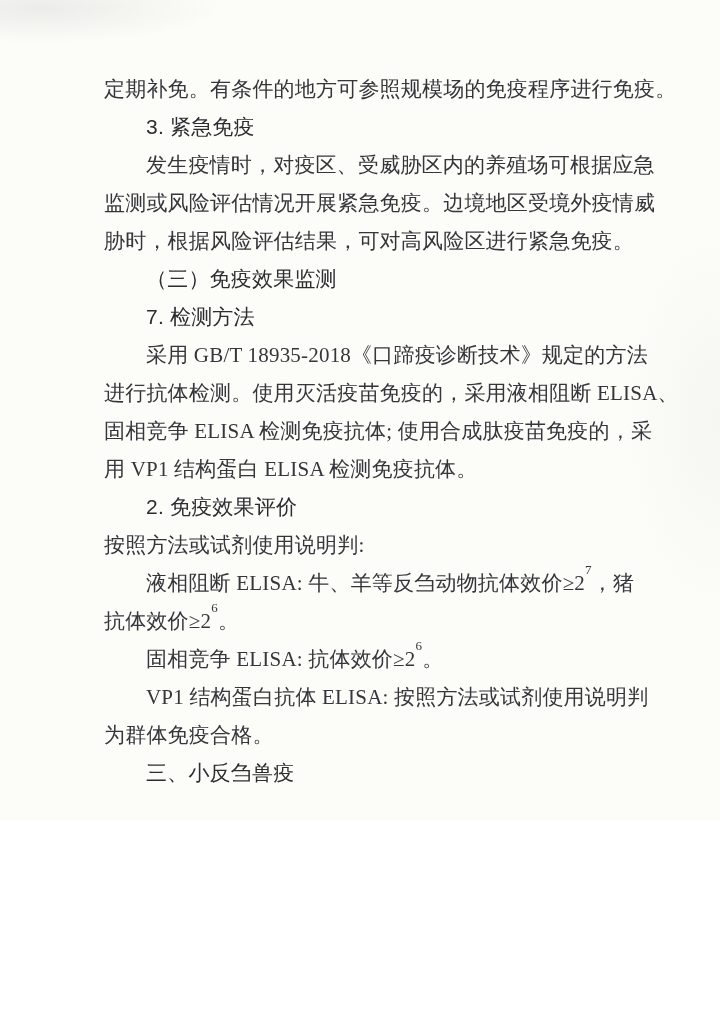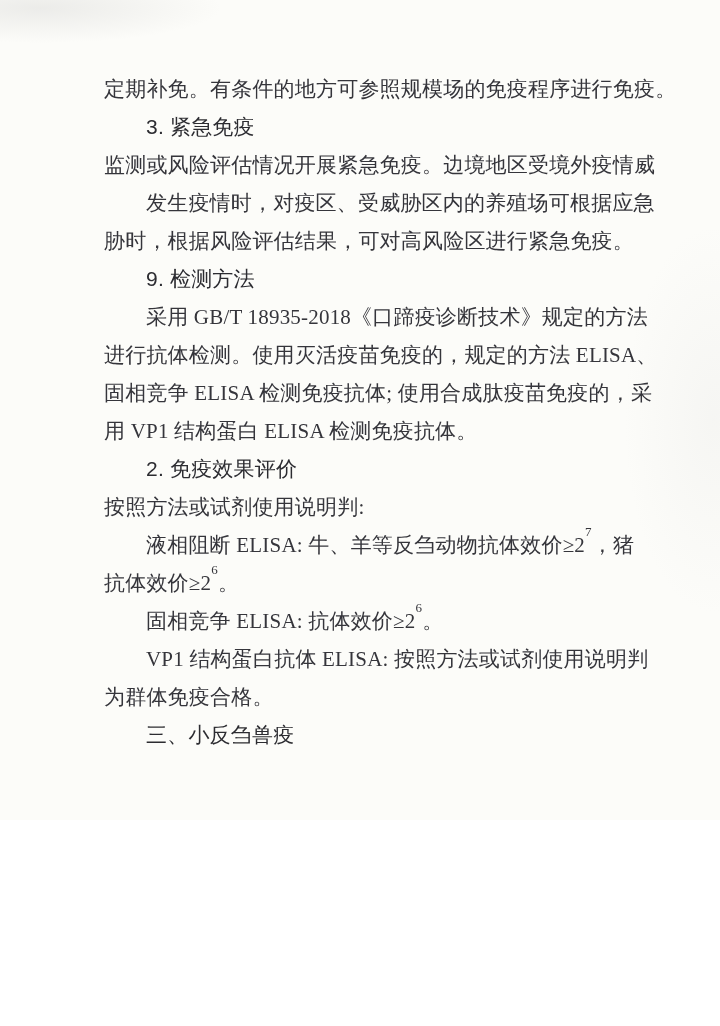--- a/index.html
+++ b/index.html
@@ -56,29 +56,30 @@
 </head>
 <body>
 
 <div class="page">
   <div class="content">
 
     <p class="line">定期补免。有条件的地方可参照规模场的免疫程序进行免疫。</p>
 
     <p class="line indent heading">3. 紧急免疫</p>
 
+    <p class="line indent">发生疫情时，对疫区、受威胁区内的养殖场可根据应急</p>
     <p class="line">监测或风险评估情况开展紧急免疫。边境地区受境外疫情威</p>
-    <p class="line indent">发生疫情时，对疫区、受威胁区内的养殖场可根据应急</p>
     <p class="line">胁时，根据风险评估结果，可对高风险区进行紧急免疫。</p>
 
+    <p class="line indent heading">（三）免疫效果监测</p>
 
-    <p class="line indent heading">9. 检测方法</p>
+    <p class="line indent heading">7. 检测方法</p>
 
     <p class="line indent">采用 GB/T 18935-2018《口蹄疫诊断技术》规定的方法</p>
-    <p class="line">进行抗体检测。使用灭活疫苗免疫的，规定的方法 ELISA、</p>
+    <p class="line">进行抗体检测。使用灭活疫苗免疫的，采用液相阻断 ELISA、</p>
     <p class="line">固相竞争 ELISA 检测免疫抗体; 使用合成肽疫苗免疫的，采</p>
     <p class="line">用 VP1 结构蛋白 ELISA 检测免疫抗体。</p>
 
     <p class="line indent heading">2. 免疫效果评价</p>
 
     <p class="line">按照方法或试剂使用说明判:</p>
 
     <p class="line indent"><span>液相阻断 ELISA: 牛、羊等反刍动物抗体效价≥2</span><sup class="sup">7</sup><span>，猪</span></p>
 
     <p class="line"><span>抗体效价≥2</span><sup class="sup">6</sup><span>。</span></p>

